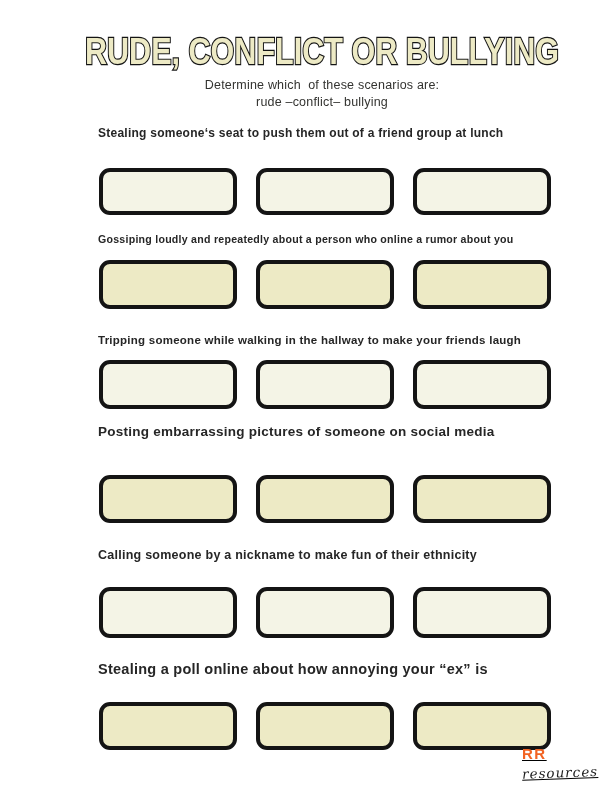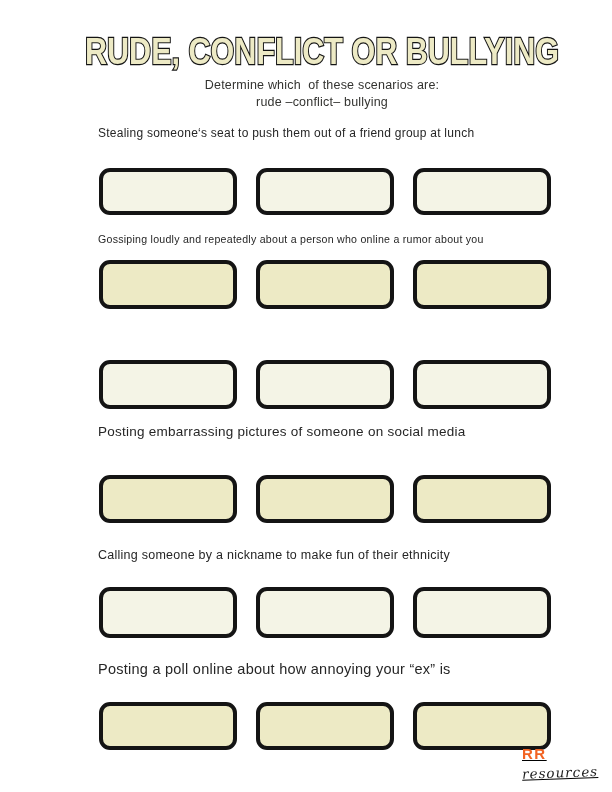--- a/index.html
+++ b/index.html
@@ -30,21 +30,21 @@
     font-size:12.5px;
     letter-spacing:.2px;
     white-space:pre-wrap;
   }
   .subtitle-1{top:78px;}
   .subtitle-2{top:95px;}
   
   .scenario-label{
     position:absolute;left:82px;right:20px;
     color:var(--text,#262626);
-    font-weight:normal;
+    font-weight:bold;
     letter-spacing:.25px;
     white-space:nowrap;
   }
   .label-1{top:126px;font-size:12px;}
   .label-2{top:233px;font-size:10.6px;}
   .label-3{top:334px;font-size:11.5px;}
   .label-4{top:424px;font-size:13.5px;}
   .label-5{top:548px;font-size:12.5px;}
   .label-6{top:661px;font-size:14.5px;}
   
@@ -110,41 +110,42 @@
     <div class="answer-box"></div>
   </div>
 
   <div class="scenario-label label-2">Gossiping loudly and repeatedly about a person who online a rumor about you</div>
   <div class="boxes boxes-2 fill-yellow">
     <div class="answer-box"></div>
     <div class="answer-box"></div>
     <div class="answer-box"></div>
   </div>
 
+  <div class="scenario-label label-3">Tripping someone while walking in the hallway to make your friends laugh</div>
   <div class="boxes boxes-3 fill-pale">
     <div class="answer-box"></div>
     <div class="answer-box"></div>
     <div class="answer-box"></div>
   </div>
 
   <div class="scenario-label label-4">Posting embarrassing pictures of someone on social media</div>
   <div class="boxes boxes-4 fill-yellow">
     <div class="answer-box"></div>
     <div class="answer-box"></div>
     <div class="answer-box"></div>
   </div>
 
   <div class="scenario-label label-5">Calling someone by a nickname to make fun of their ethnicity</div>
   <div class="boxes boxes-5 fill-pale">
     <div class="answer-box"></div>
     <div class="answer-box"></div>
     <div class="answer-box"></div>
   </div>
 
-  <div class="scenario-label label-6">Posting a poll online about how annoying your “ex” is</div>
+  <div class="scenario-label label-6">Stealing a poll online about how annoying your “ex” is</div>
   <div class="boxes boxes-6 fill-yellow">
     <div class="answer-box"></div>
     <div class="answer-box"></div>
     <div class="answer-box"></div>
   </div>
 
   <div class="logo">
     <div class="logo-initials">RR</div>
     <div class="logo-script">resources</div>
   </div>

